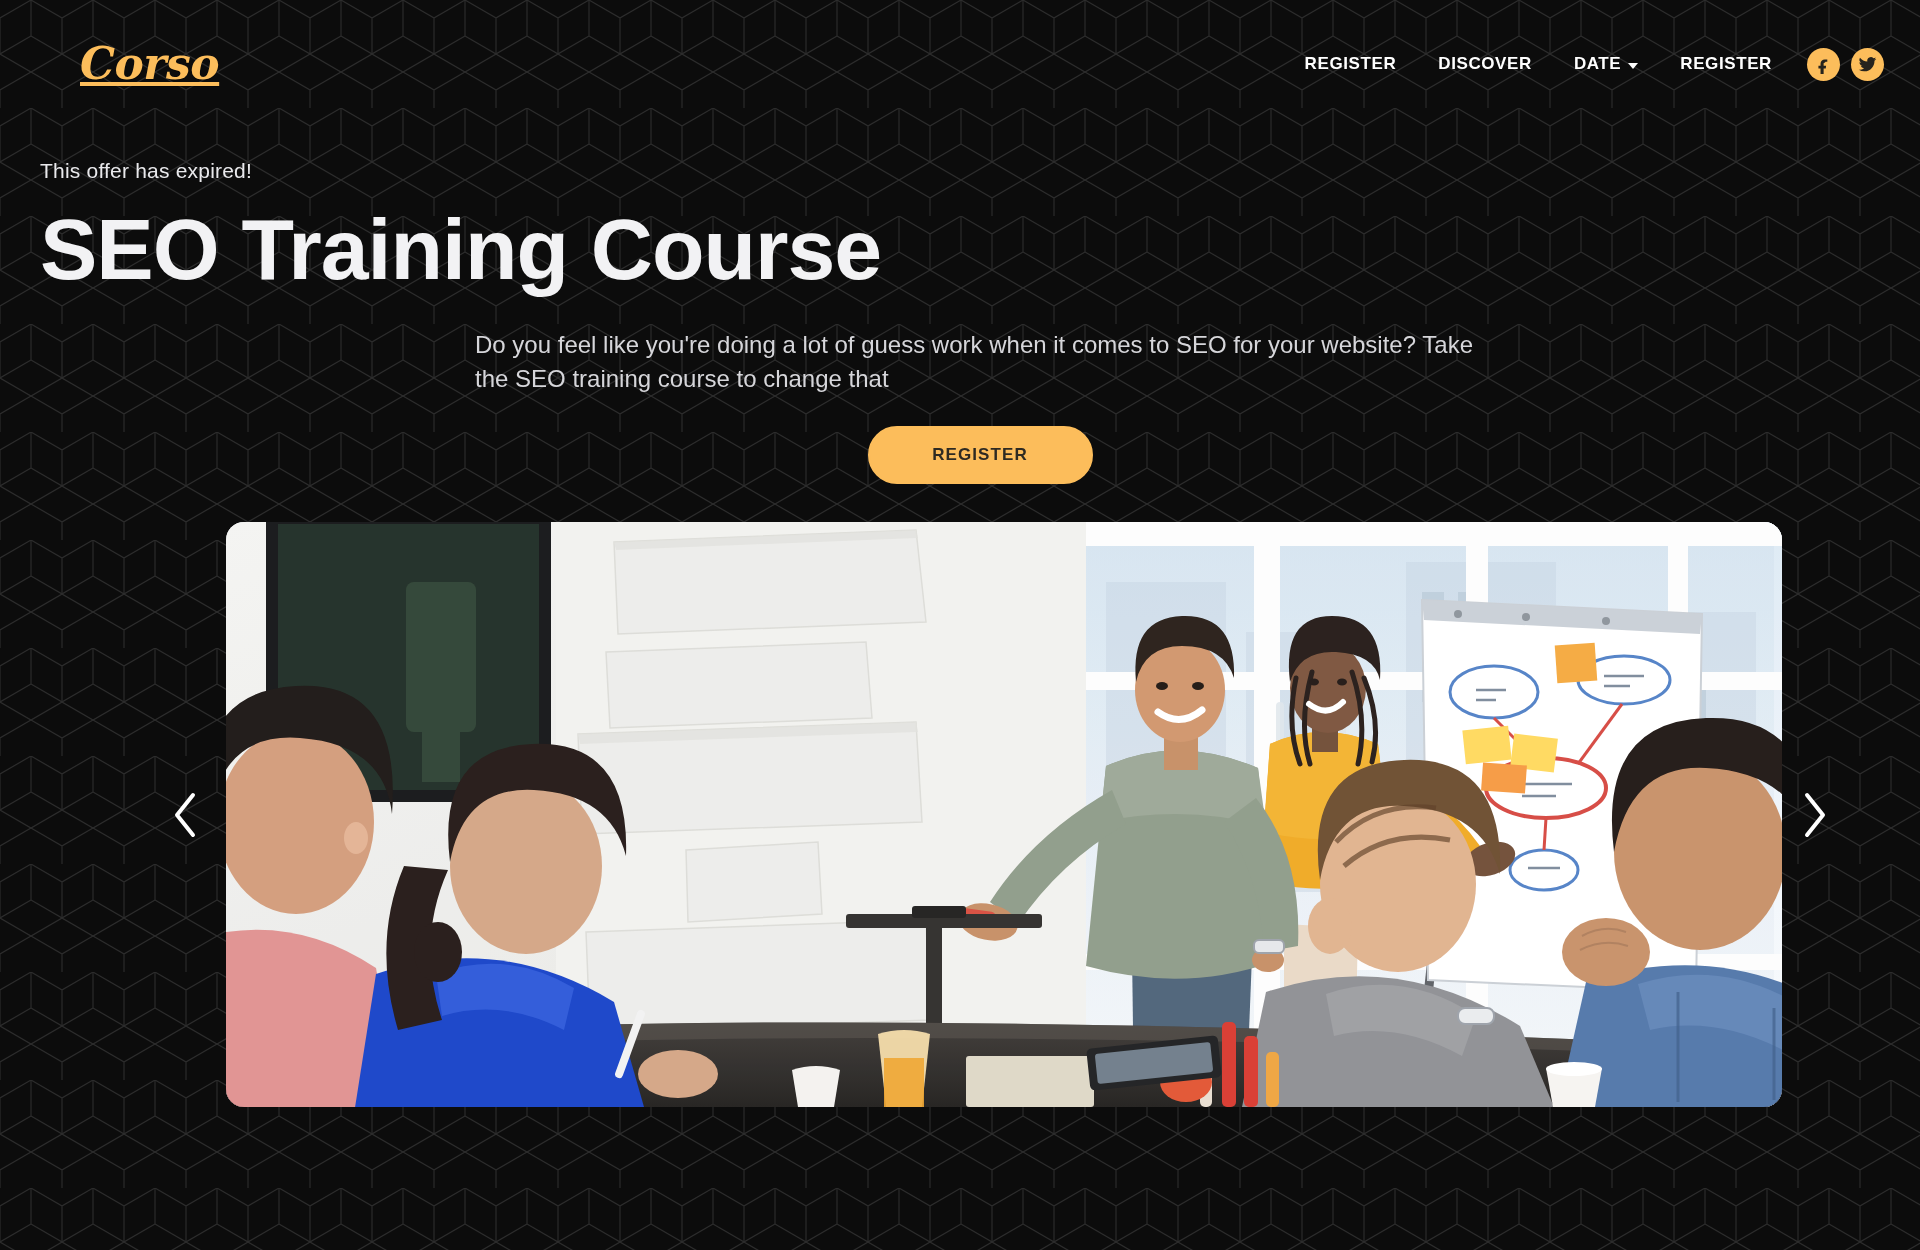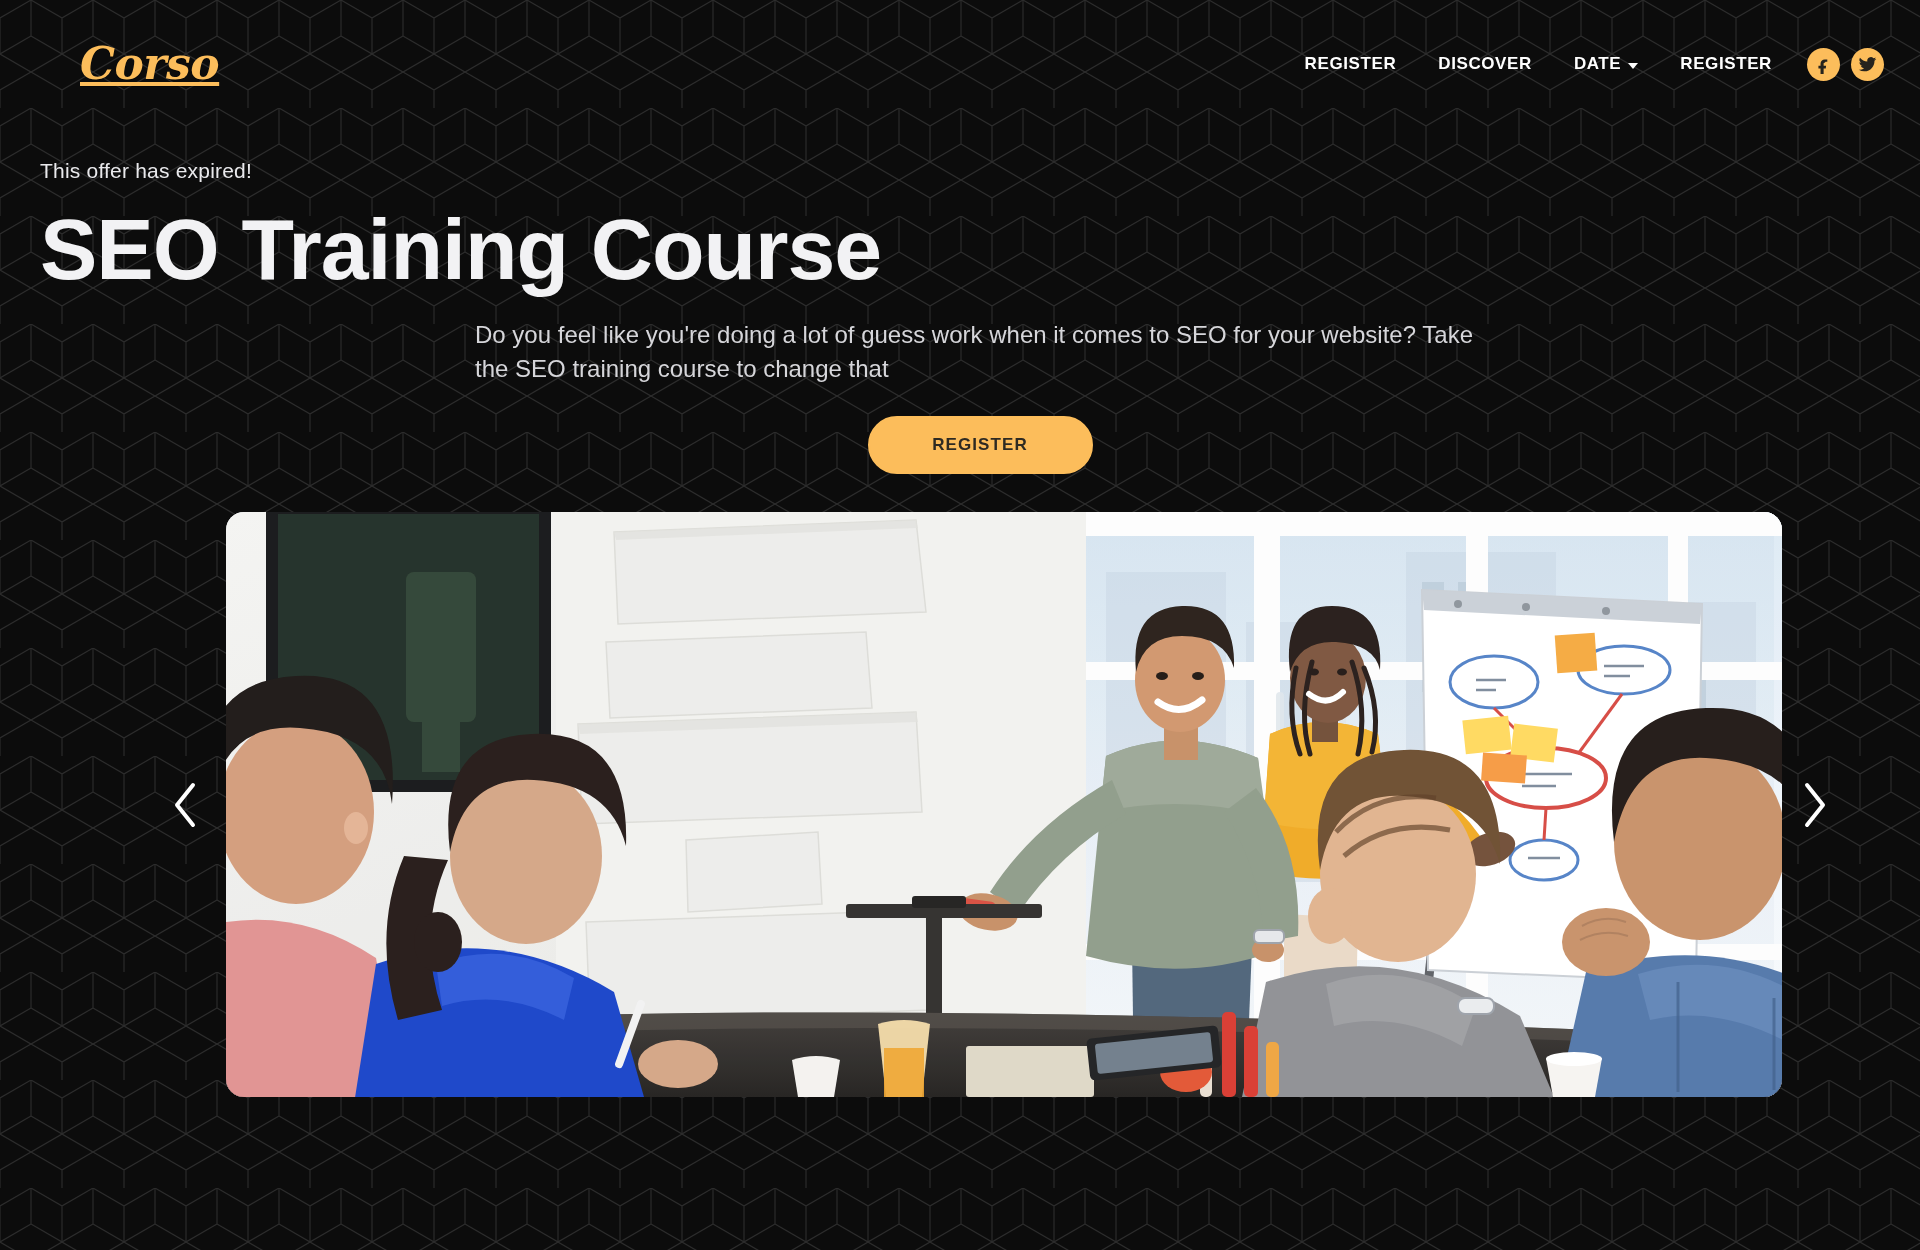--- a/index.html
+++ b/index.html
@@ -122,21 +122,21 @@
     letter-spacing:0.2px;
     margin-bottom:20px;
   }
 
   .hero-title {
     color:#f2f2f4;
     font-size:86px;
     font-weight:bold;
     letter-spacing:-1px;
     line-height:1.08;
-    margin-bottom:22px;
+    margin-bottom:32px;
   }
 
   .hero-sub {
     color:#d6d6da;
     font-size:24px;
     line-height:1.42;
     max-width:1010px;
     margin:0 auto 30px auto;
   }
 

